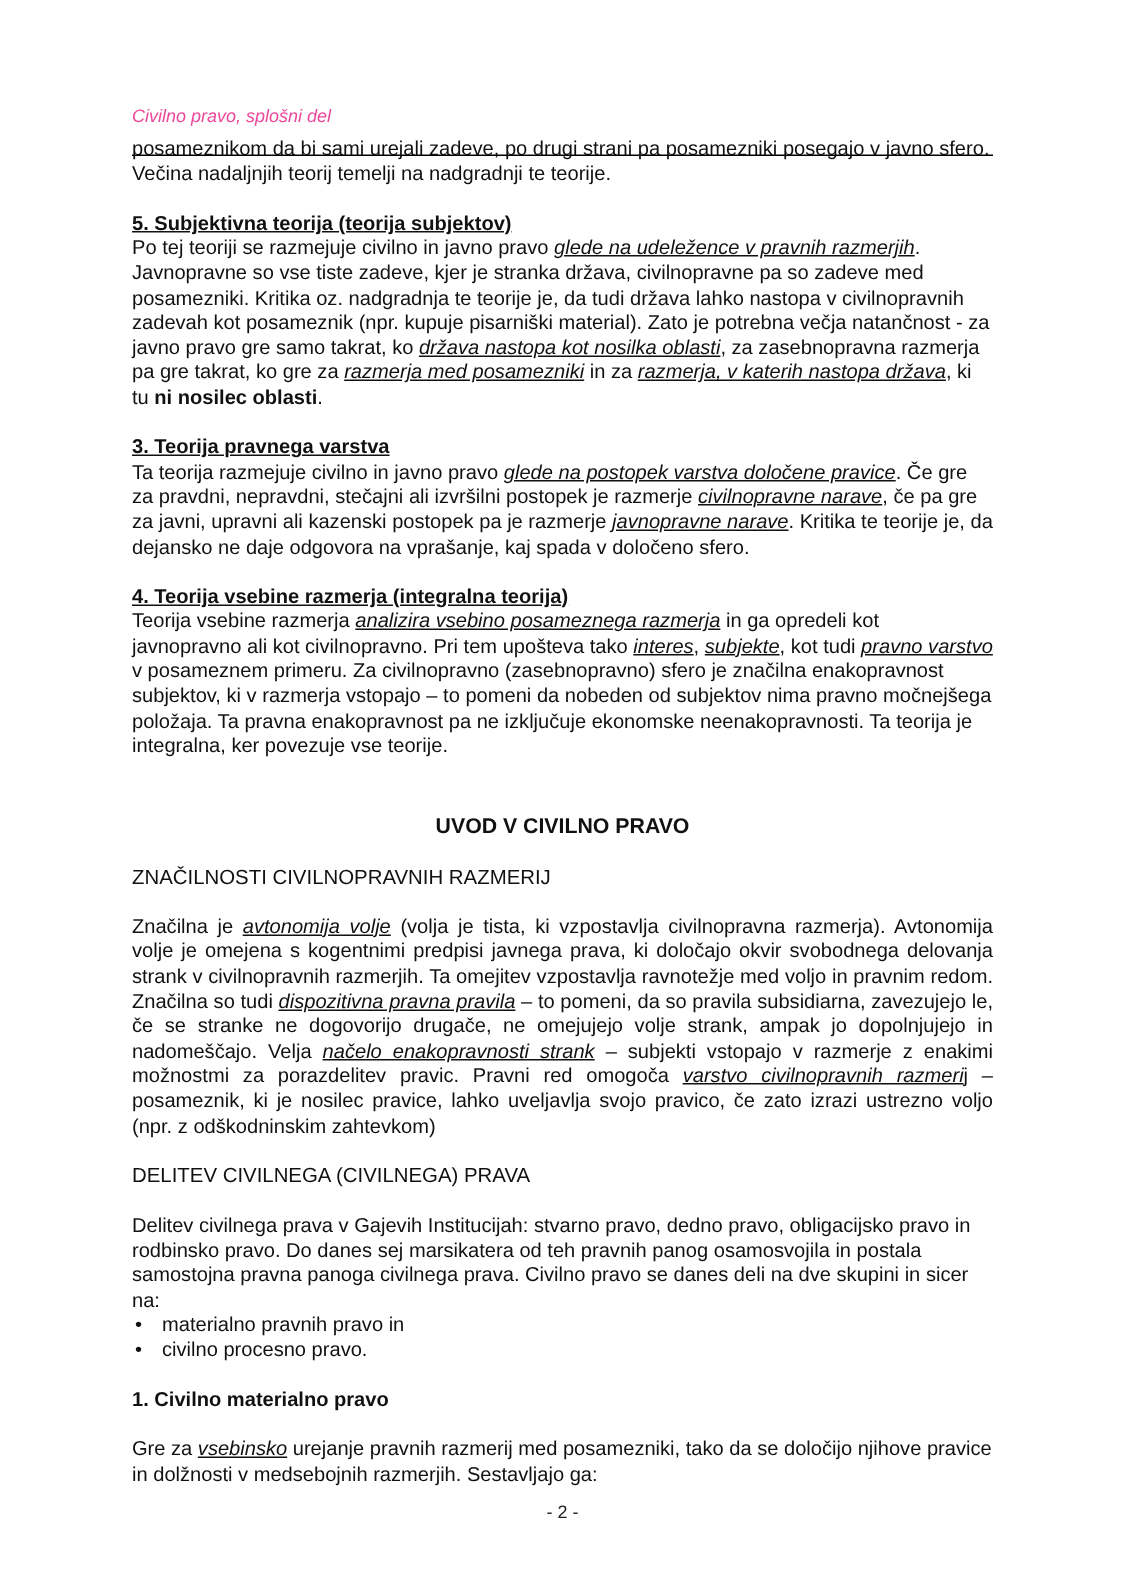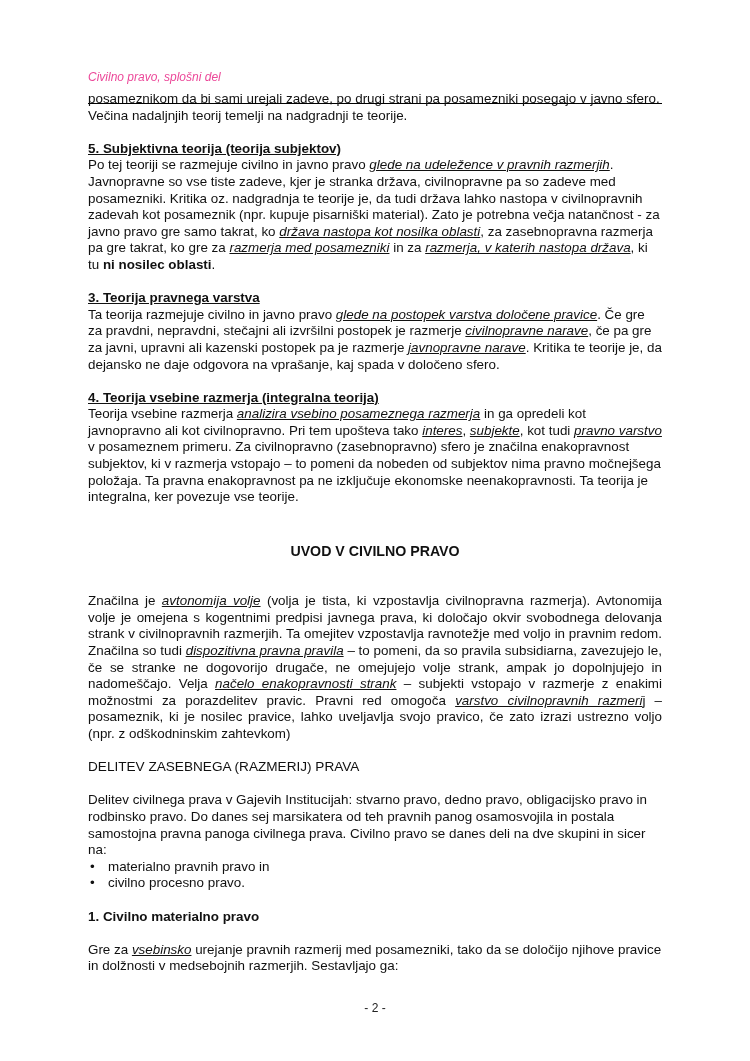--- a/index.html
+++ b/index.html
@@ -38,24 +38,25 @@
     <p><span>Po tej teoriji se razmejuje civilno in javno pravo </span><span class="iu">glede na udeležence v pravnih razmerjih</span><span>. Javnopravne so vse tiste zadeve, kjer je stranka država, civilnopravne pa so zadeve med posamezniki. Kritika oz. nadgradnja te teorije je, da tudi država lahko nastopa v civilnopravnih zadevah kot posameznik (npr. kupuje pisarniški material). Zato je potrebna večja natančnost -  za javno pravo gre samo takrat, ko </span><span class="iu">država nastopa kot nosilka oblasti</span><span>, za zasebnopravna razmerja pa gre takrat, ko gre za </span><span class="iu">razmerja med posamezniki</span><span> in za </span><span class="iu">razmerja, v katerih nastopa država</span><span>, ki tu </span><span class="b">ni nosilec oblasti</span><span>.</span></p>
     <div class="gap"></div>
     <p class="h-ul">3. Teorija pravnega varstva</p>
     <p><span>Ta teorija razmejuje civilno in javno pravo </span><span class="iu">glede na postopek varstva določene pravice</span><span>. Če gre za pravdni, nepravdni, stečajni ali izvršilni postopek je razmerje </span><span class="iu">civilnopravne narave</span><span>, če pa gre za javni, upravni ali kazenski postopek pa je razmerje </span><span class="iu">javnopravne narave</span><span>. Kritika te teorije je, da dejansko ne daje odgovora na vprašanje, kaj spada v določeno sfero.</span></p>
     <div class="gap"></div>
     <p class="h-ul">4. Teorija vsebine razmerja (integralna teorija)</p>
     <p><span>Teorija vsebine razmerja </span><span class="iu">analizira vsebino posameznega razmerja</span><span> in ga opredeli kot javnopravno ali kot civilnopravno. Pri tem upošteva tako </span><span class="iu">interes</span><span>, </span><span class="iu">subjekte</span><span>, kot tudi </span><span class="iu">pravno varstvo</span><span> v posameznem primeru. Za civilnopravno (zasebnopravno) sfero je značilna enakopravnost subjektov, ki v razmerja vstopajo – to pomeni da nobeden od subjektov nima pravno močnejšega položaja. Ta pravna enakopravnost pa ne izključuje ekonomske neenakopravnosti. Ta teorija je integralna, ker povezuje vse teorije.</span></p>
     <div class="gap"></div>
     <p class="center-title">UVOD V CIVILNO PRAVO</p>
     <div class="gap"></div>
+    <p class="caps">ZNAČILNOSTI CIVILNOPRAVNIH RAZMERIJ</p>
     <div class="gap"></div>
     <p class="justify"><span>Značilna je </span><span class="iu">avtonomija volje</span><span> (volja je tista, ki vzpostavlja civilnopravna razmerja). Avtonomija volje je omejena s kogentnimi predpisi javnega prava, ki določajo okvir svobodnega delovanja strank v civilnopravnih razmerjih. Ta omejitev vzpostavlja ravnotežje med voljo in pravnim redom. Značilna so tudi </span><span class="iu">dispozitivna pravna pravila</span><span> – to pomeni, da so pravila subsidiarna, zavezujejo le, če se stranke ne dogovorijo drugače, ne omejujejo volje strank, ampak jo dopolnjujejo in nadomeščajo. Velja </span><span class="iu">načelo enakopravnosti strank</span><span> – subjekti vstopajo v razmerje z enakimi možnostmi za porazdelitev pravic. Pravni red omogoča </span><span class="iu">varstvo civilnopravnih razmeri</span><span>j – posameznik, ki je nosilec pravice, lahko uveljavlja svojo pravico, če zato izrazi ustrezno voljo (npr. z odškodninskim zahtevkom)</span></p>
     <div class="gap"></div>
-    <p class="caps">DELITEV ZASEBNEGA (RAZMERIJ) PRAVA</p>
+    <p class="caps">DELITEV CIVILNEGA (CIVILNEGA) PRAVA</p>
     <div class="gap"></div>
     <p><span>Delitev civilnega prava v Gajevih Institucijah: stvarno pravo, dedno pravo, obligacijsko pravo in rodbinsko pravo. Do danes sej marsikatera od teh pravnih panog osamosvojila in postala samostojna pravna panoga civilnega prava. Civilno pravo se danes deli na dve skupini in sicer na:</span></p>
     <ul>
       <li>materialno pravnih pravo in</li>
       <li>civilno procesno pravo.</li>
     </ul>
     <div class="gap"></div>
     <p class="b">1. Civilno materialno pravo</p>
     <div class="gap"></div>
     <p><span>Gre za </span><span class="iu">vsebinsko</span><span> urejanje pravnih razmerij med posamezniki, tako da se določijo njihove pravice in dolžnosti v medsebojnih razmerjih. Sestavljajo ga:</span></p>

